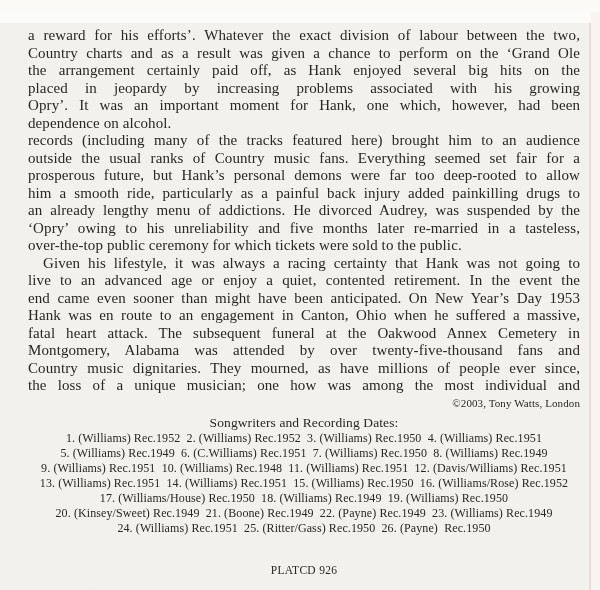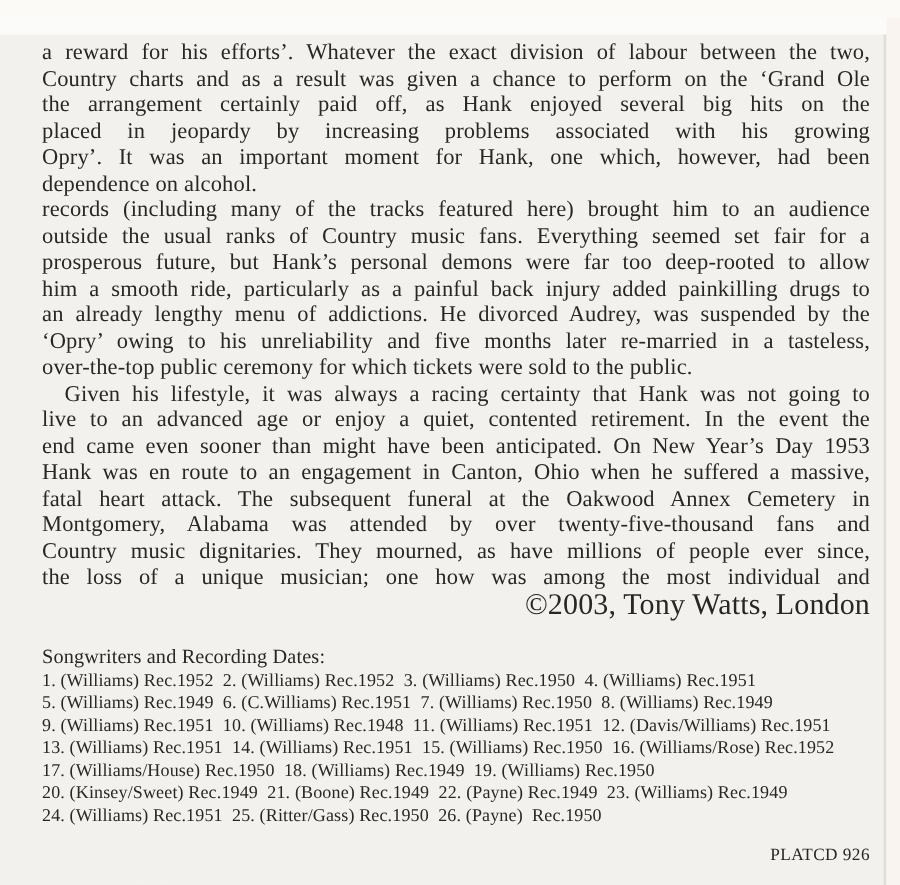--- a/index.html
+++ b/index.html
@@ -32,28 +32,28 @@
   .line {
     text-align: justify;
     text-align-last: justify;
     text-justify: inter-word;
     height: 17.5px; overflow: hidden; white-space: nowrap;
   }
   .line.last { text-align-last: left; }
   .line.indent { text-indent: 15px; }
   .copyright {
     text-align: left; text-align-last: right;
-    height: 17.5px; font-size: 20px;
+    height: 17.5px; font-size: 11px;
   }
-  .credits { text-align: left; margin-top: 18px; }
+  .credits { text-align: center; margin-top: 3px; }
   .credits-heading { font-size: 13.5px; line-height: 16px; }
   .credit-line { font-size: 12px; line-height: 15px; white-space: pre; }
   .catalog {
     position: absolute; left: 28px; top: 552px; width: 552px;
-    text-align: right; font-size: 11.5px; color: #2a2723;
+    text-align: center; font-size: 11.5px; color: #2a2723;
     letter-spacing: 0.3px;
   }
 </style>
 </head>
 <body>
 
 <div class="page">
 
   <div class="body-text">
 

